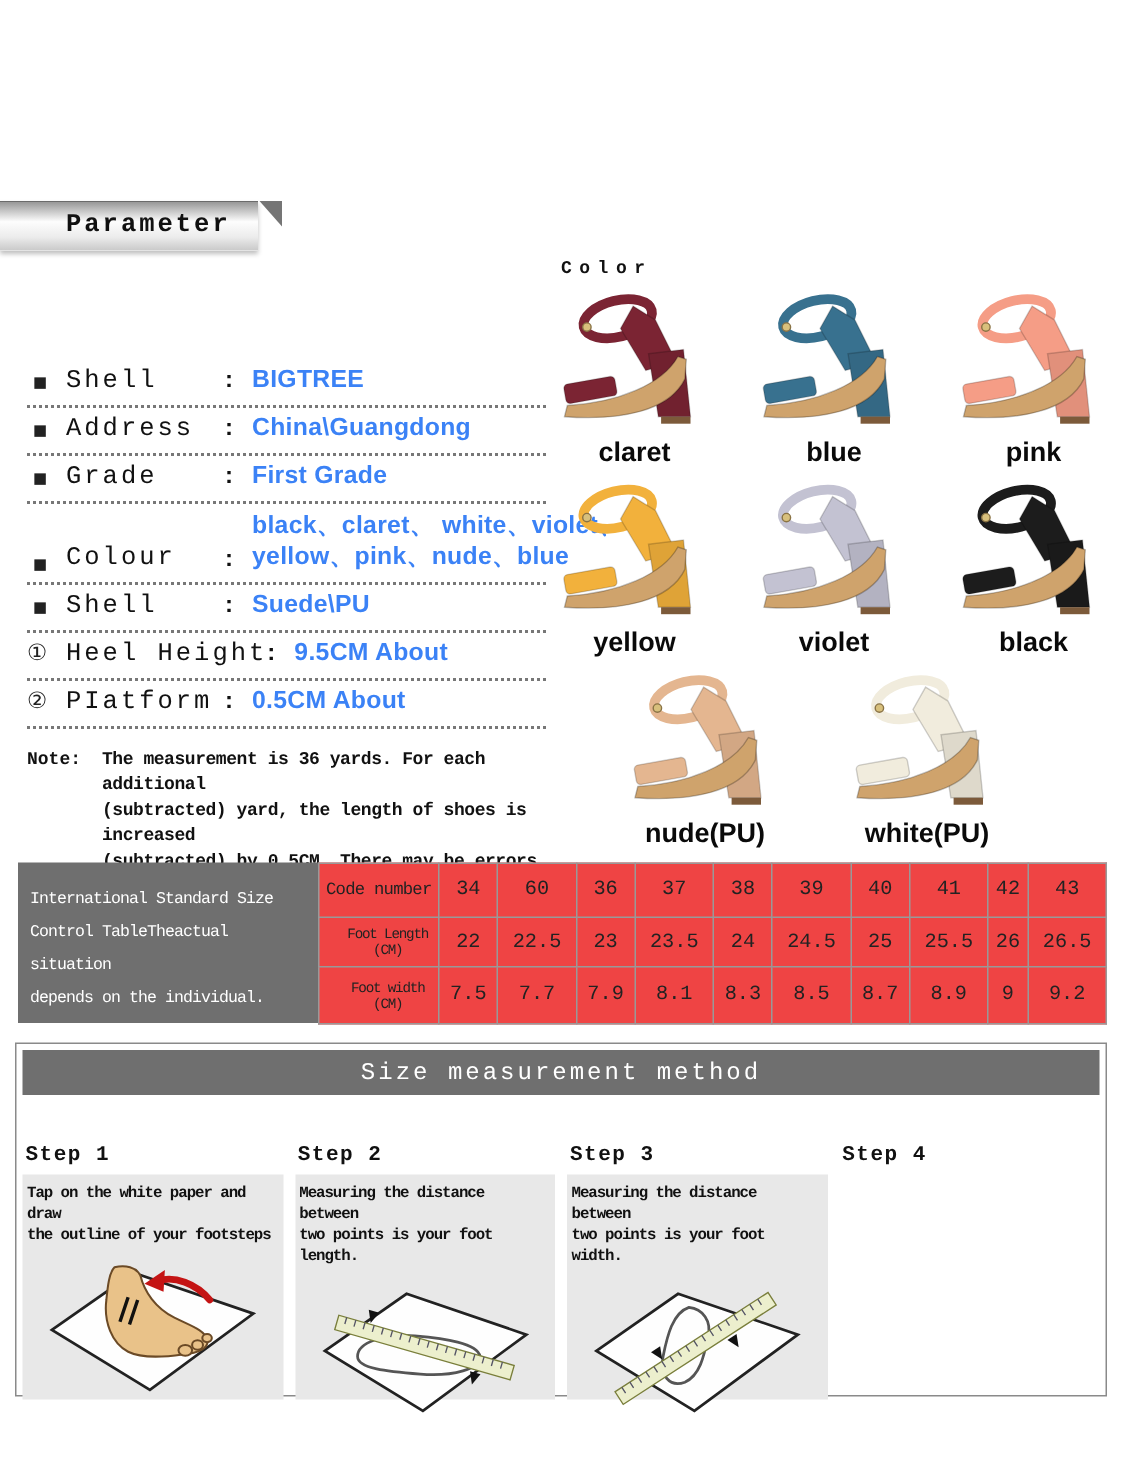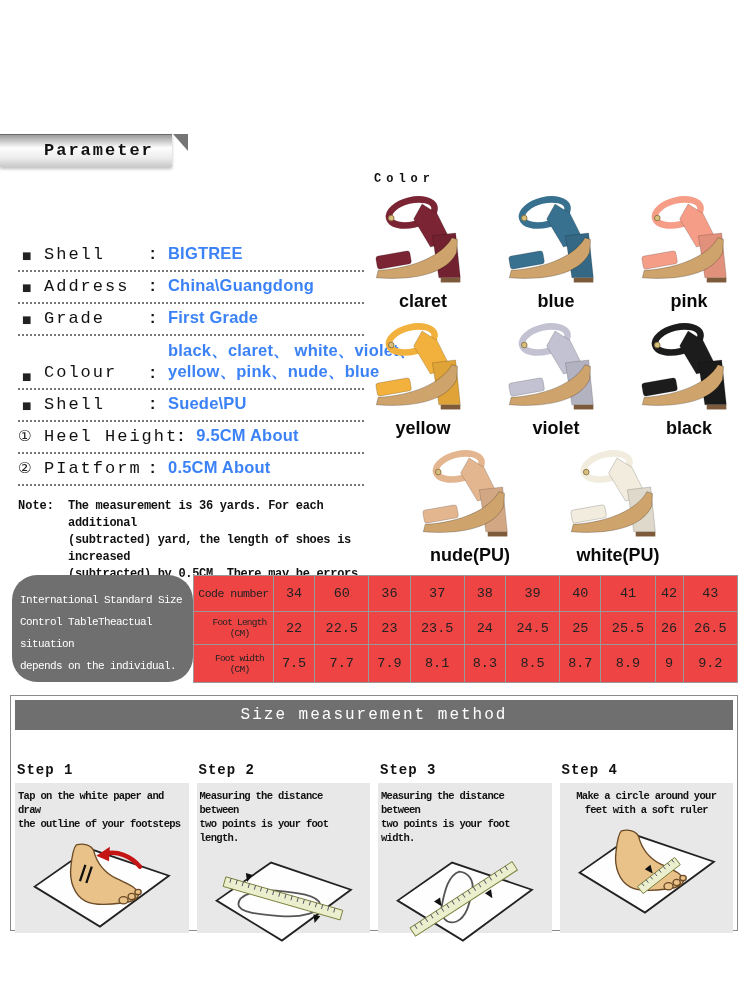--- a/index.html
+++ b/index.html
@@ -59,23 +59,23 @@
   .shoe-label { font-weight:700; font-size:18px; color:#0a0a0a; margin-top:1px; }
   .loop { fill:none; stroke:var(--c); stroke-width:7; }
   .buckle { fill:var(--buckle); stroke:#8a7345; stroke-width:1; }
   .main { fill:var(--c); stroke:rgba(0,0,0,.18); stroke-width:1; }
   .edge { filter:brightness(.92); }
   .tip { fill:var(--sole); }
   .insole { fill:var(--insole); stroke:rgba(0,0,0,.25); stroke-width:1; }
 
   
   .size-section { position:absolute; left:12px; top:575px; width:726px; height:107px; display:flex; }
-  .size-intro { width:181px; flex:none; background:var(--dark); color:#fff;
+  .size-intro { width:200px; flex:none; background:var(--dark); color:#fff;
     font-family:"Liberation Mono","DejaVu Sans Mono",monospace; font-size:11px;
-    letter-spacing:-0.6px; line-height:22px; padding:14px 4px 0 8px; white-space:pre-line;border-radius:25px; }
+    letter-spacing:-0.6px; line-height:22px; padding:14px 4px 0 8px; white-space:pre-line; }
   .size-grid { flex:1; border-collapse:collapse; background:#ef4444; table-layout:fixed; }
   .size-grid td { border:1px solid #999; text-align:center; vertical-align:middle;
     font-family:"Liberation Mono","DejaVu Sans Mono",monospace; font-size:13.5px; color:#222; }
   .size-grid tr:nth-child(1) td { height:36px; }
   .size-grid tr:nth-child(2) td { height:33px; }
   .size-grid tr:nth-child(3) td { height:38px; }
   td.rh { font-size:11.5px; letter-spacing:-0.5px; }
   td.rh-small { font-size:9.5px; letter-spacing:-0.8px;padding-left:12px; }
 
   
@@ -399,37 +399,17 @@
               <path class="ticks" d="M24 50v5M31 50v5M38 50v5M45 50v5M52 50v5M59 50v5M66 50v5M73 50v5M80 50v5M87 50v5M94 50v5M101 50v5M108 50v5M115 50v5M122 50v5M129 50v5M136 50v5M143 50v5"></path>
               <polygon class="marker" points="56,40 64,40 60,49"></polygon>
               <polygon class="marker" points="108,63 116,63 112,72"></polygon>
             </g>
           </svg>
         </div>
       </div>
 
       <div class="step">
         <div class="step-label">Step 4</div>
-        <div class="step-panel">
-          <div class="step-desc centered">Make a circle around your
-feet with a soft ruler</div>
-          <svg class="illus" viewBox="0 0 172 108">
-            <g>
-              <polygon class="paper" points="12,58 72,16 160,46 84,102"></polygon>
-            </g>
-            <g>
-              <path class="foot" d="M58,12 C66,10 74,12 77,18 C80,30 88,42 102,49 C114,55 124,58 126,65 C128,71 120,75 108,76 C94,78 78,79 68,74 C56,68 50,52 52,36 C53,26 54,16 58,12 Z"></path>
-              <ellipse class="foot" cx="110" cy="73" rx="5" ry="4"></ellipse>
-              <ellipse class="foot" cx="119" cy="69" rx="4" ry="3.5"></ellipse>
-              <ellipse class="foot" cx="126" cy="64" rx="3.5" ry="3"></ellipse>
-            </g>
-            <g transform="rotate(-38 100 62)">
-              <rect class="ruler-body" x="74" y="56" width="52" height="10"></rect>
-              <path class="ticks" d="M80 56v4M86 56v4M92 56v4M98 56v4M104 56v4M110 56v4M116 56v4M122 56v4"></path>
-              <polygon class="marker" points="92,46 100,46 96,55"></polygon>
-            </g>
-          </svg>
-        </div>
       </div>
 
     </div>
   </section>
 </div>
 
 </body></html>

